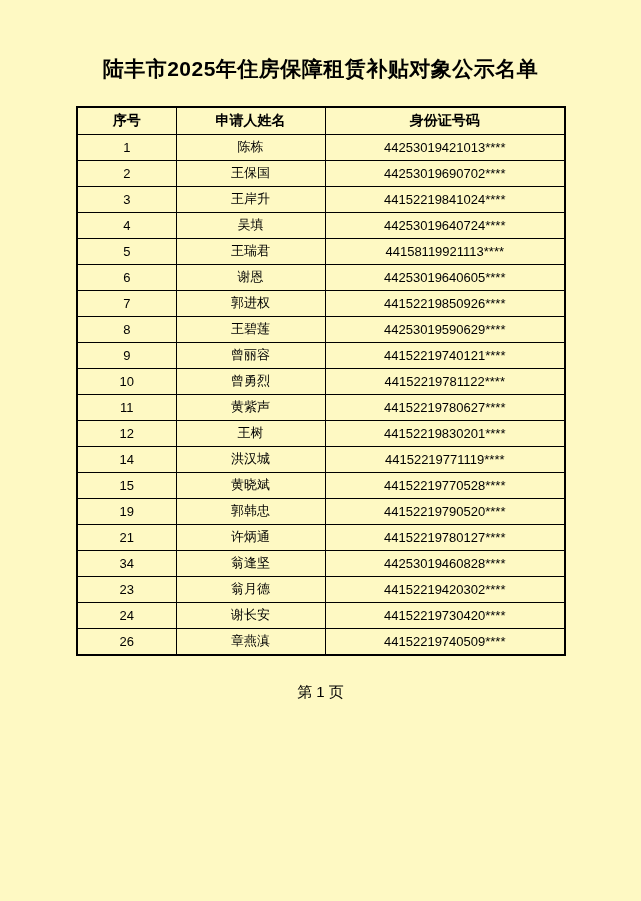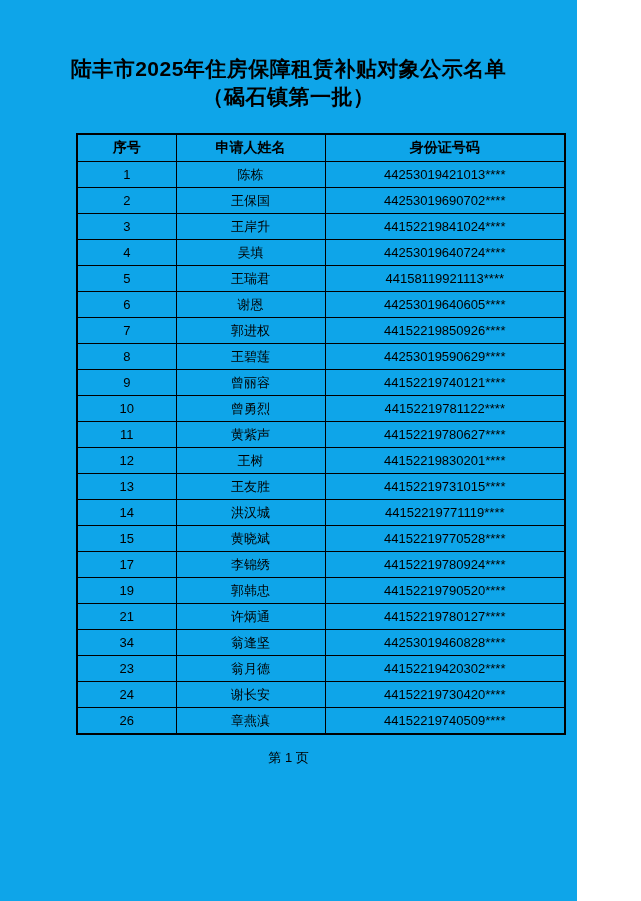--- a/index.html
+++ b/index.html
@@ -9,23 +9,23 @@
   }
   body {
     width: 641px;
     height: 901px;
     font-family: "Liberation Sans", sans-serif;
     color: #000000;
     overflow: hidden;
   }
   .page {
     position: relative;
-    width: 577px;
+    width: 641px;
     height: 901px;
-    background: #0ea5e9;
+    background: #fef9c3;
   }
   .title-block {
     padding-top: 55px;
     text-align: center;
   }
   .title-line {
     font-size: 21px;
     font-weight: bold;
     line-height: 1.32;
     letter-spacing: 0.5px;
@@ -52,33 +52,32 @@
   }
   .doc-table td {
     height: 25px;
     font-size: 13px;
     font-weight: normal;
   }
   .col-no    { width: 99px; }
   .col-name  { width: 149px; }
   .col-id    { width: 240px; }
   .page-footer {
-    margin-top: 14px;
+    margin-top: 27px;
     text-align: center;
-    font-size: 13px;
+    font-size: 15px;
   }
 </style>
 </head>
 <body>
 
 <div class="page">
 
   <div class="title-block">
     <div class="title-line">陆丰市2025年住房保障租赁补贴对象公示名单</div>
-    <div class="title-line">（碣石镇第一批）</div>
   </div>
 
   <table class="doc-table">
     <colgroup>
       <col class="col-no">
       <col class="col-name">
       <col class="col-id">
     </colgroup>
     <thead>
       <tr>
@@ -142,38 +141,28 @@
       <td>11</td>
       <td>黄紫声</td>
       <td>44152219780627****</td>
     </tr>
         <tr>
       <td>12</td>
       <td>王树</td>
       <td>44152219830201****</td>
     </tr>
         <tr>
-      <td>13</td>
-      <td>王友胜</td>
-      <td>44152219731015****</td>
-    </tr>
-        <tr>
       <td>14</td>
       <td>洪汉城</td>
       <td>44152219771119****</td>
     </tr>
         <tr>
       <td>15</td>
       <td>黄晓斌</td>
       <td>44152219770528****</td>
-    </tr>
-        <tr>
-      <td>17</td>
-      <td>李锦绣</td>
-      <td>44152219780924****</td>
     </tr>
         <tr>
       <td>19</td>
       <td>郭韩忠</td>
       <td>44152219790520****</td>
     </tr>
         <tr>
       <td>21</td>
       <td>许炳通</td>
       <td>44152219780127****</td>

